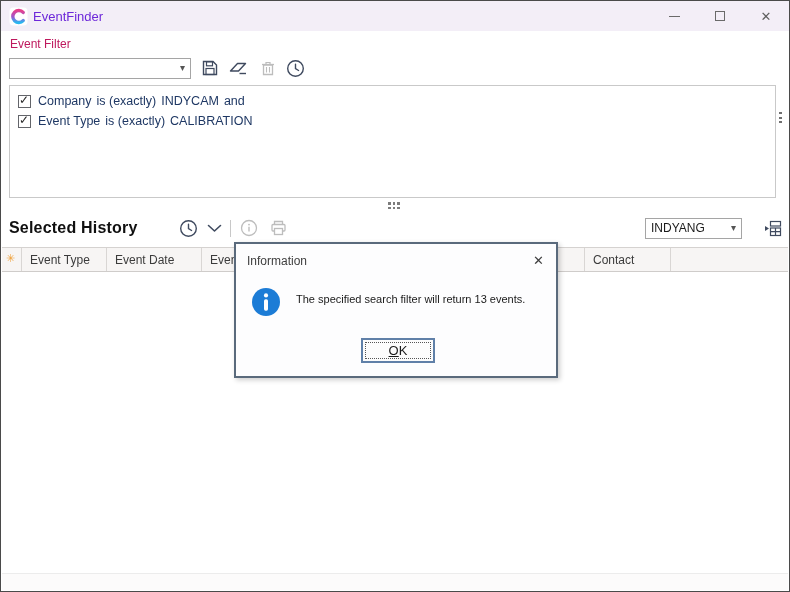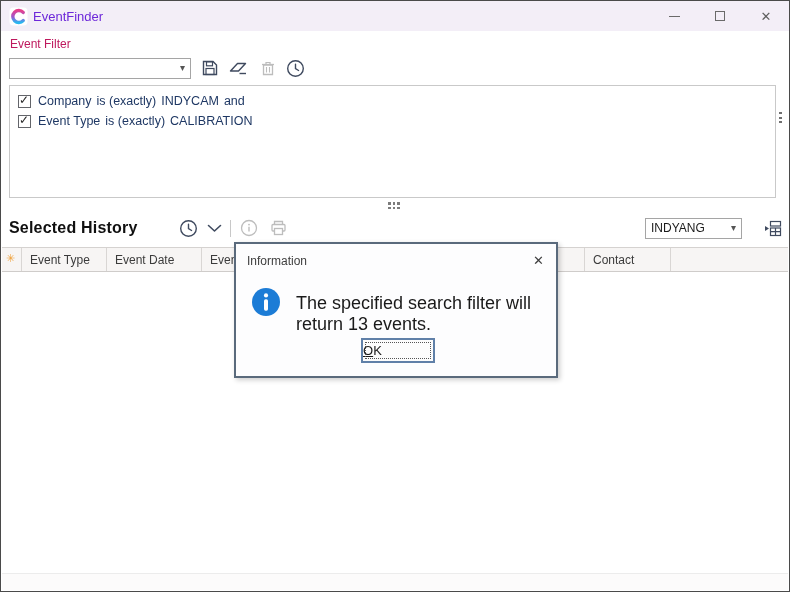--- a/index.html
+++ b/index.html
@@ -110,26 +110,26 @@
   .dialog {
     position:absolute; left:233px; top:241px; width:324px; height:136px;
     background:#fdfdfe; border:2px solid #5a6a7c;
     box-shadow:2px 2px 5px rgba(0,0,0,0.20); z-index:10;
   }
   .dialog-titlebar { height:24px; display:flex; align-items:flex-end; padding:2px 10px 0 11px; }
   .dialog-title { font-size:12px; color:#3e3e3e; }
   .dialog-close { margin-left:auto; font-size:13px; color:#3e3e3e; cursor:pointer; padding:0 2px; }
   .dialog-body { position:relative; height:108px; }
   .info-icon { position:absolute; left:15px; top:19px; width:30px; height:30px; }
-  .dialog-message { position:absolute; left:60px; top:25px; font-size:18px; color:#1a1a1a; }
+  .dialog-message { position:absolute; left:60px; top:25px; font-size:11px; color:#1a1a1a; }
   .ok-button {
     position:absolute; left:125px; top:70px; width:74px; height:25px;
     background:#fcfcfc; border:2px solid #6080a8;
     font-family:"Liberation Sans", sans-serif; font-size:13px; color:#1a1a1a;
-    display:flex; align-items:center; 
+    display:flex; align-items:center; justify-content:center;
     outline:1px dotted #555; outline-offset:-5px; cursor:pointer;
   }
   .ok-mnemonic { text-decoration:underline; }
 
   svg { display:block; }
 </style>
 </head>
 <body>
 
 <div class="window">

